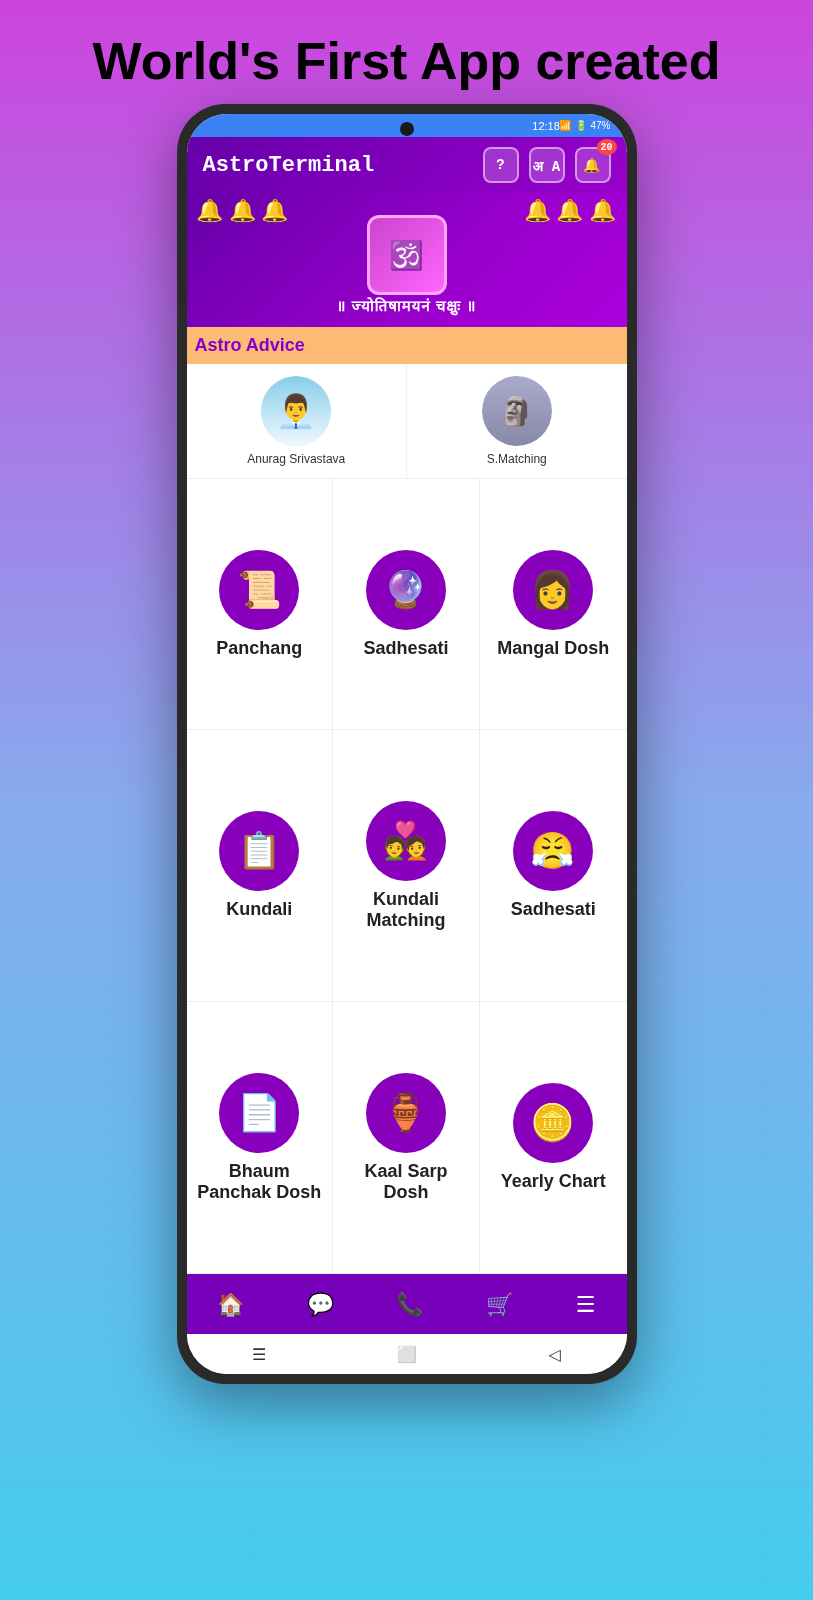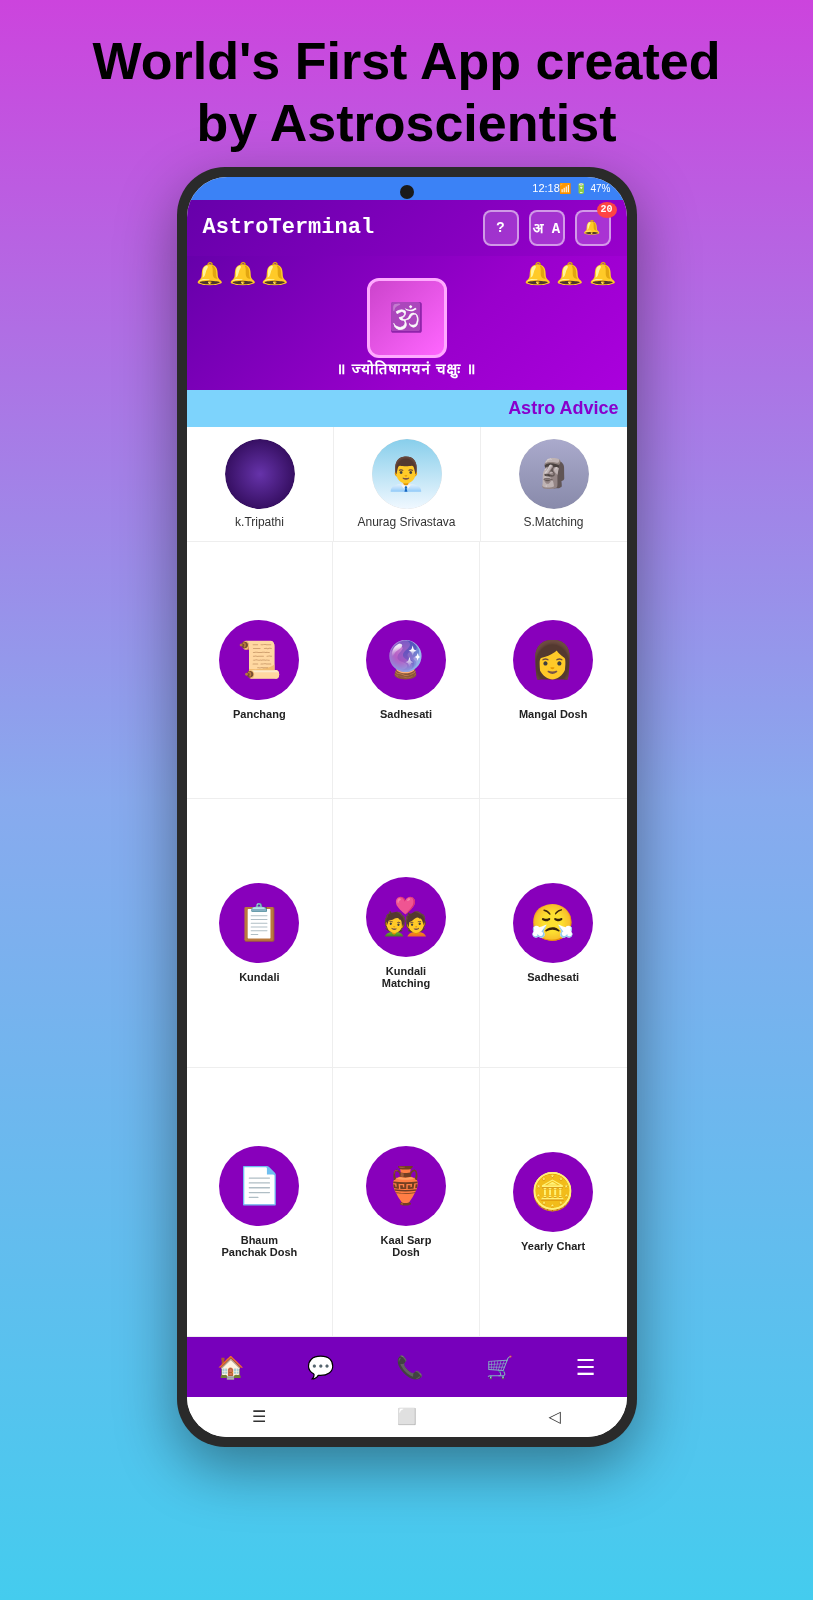--- a/index.html
+++ b/index.html
@@ -160,23 +160,23 @@
     .banner-tagline {
       color: #fff;
       font-size: 15px;
       font-weight: bold;
       text-align: center;
       letter-spacing: 1px;
     }
 
     
     .astro-advice-header {
-      background: #7dd3fc;
+      background: #fdba74;
       padding: 8px;
-      text-align: right;
+      text-align: left;
     }
 
     .astro-advice-title {
       color: #8800cc;
       font-size: 18px;
       font-weight: bold;
     }
 
     
     .astrologers-row {
@@ -275,21 +275,21 @@
       justify-content: center;
       margin-bottom: 8px;
       overflow: hidden;
     }
 
     .feature-icon-inner {
       font-size: 36px;
     }
 
     .feature-label {
-      font-size: 11px;
+      font-size: 18px;
       font-weight: bold;
       color: #222;
       text-align: center;
     }
 
     
     .bottom-nav {
       background: #7700bb;
       display: flex;
       justify-content: space-around;
@@ -333,21 +333,20 @@
       background: #1a1a1a;
       border-radius: 50%;
       z-index: 10;
     }
   </style>
 </head>
 <body>
 
 <div class="headline">
   <span>World's First App created</span><br>
-  <span>by Astroscientist</span>
 </div>
 
 <div class="phone-frame">
   <div class="phone-notch"></div>
   <div class="phone-screen">
 
     <div class="status-bar">
       <span>12:18</span>
       <div class="status-right">
         <span>📶 🔋</span>
@@ -388,26 +387,20 @@
         <span>🕉️</span>
       </div>
       <div class="banner-tagline">॥ ज्योतिषामयनं चक्षुः ॥</div>
     </div>
 
     <div class="astro-advice-header">
       <span class="astro-advice-title">Astro Advice</span>
     </div>
 
     <div class="astrologers-row">
-      <div class="astrologer-card">
-        <div class="astrologer-avatar">
-          <div class="avatar-galaxy"></div>
-        </div>
-        <span class="astrologer-name">k.Tripathi</span>
-      </div>
       <div class="astrologer-card">
         <div class="astrologer-avatar">
           <div class="avatar-person">👨‍💼</div>
         </div>
         <span class="astrologer-name">Anurag Srivastava</span>
       </div>
       <div class="astrologer-card">
         <div class="astrologer-avatar">
           <div class="avatar-shiva">🗿</div>
         </div>

